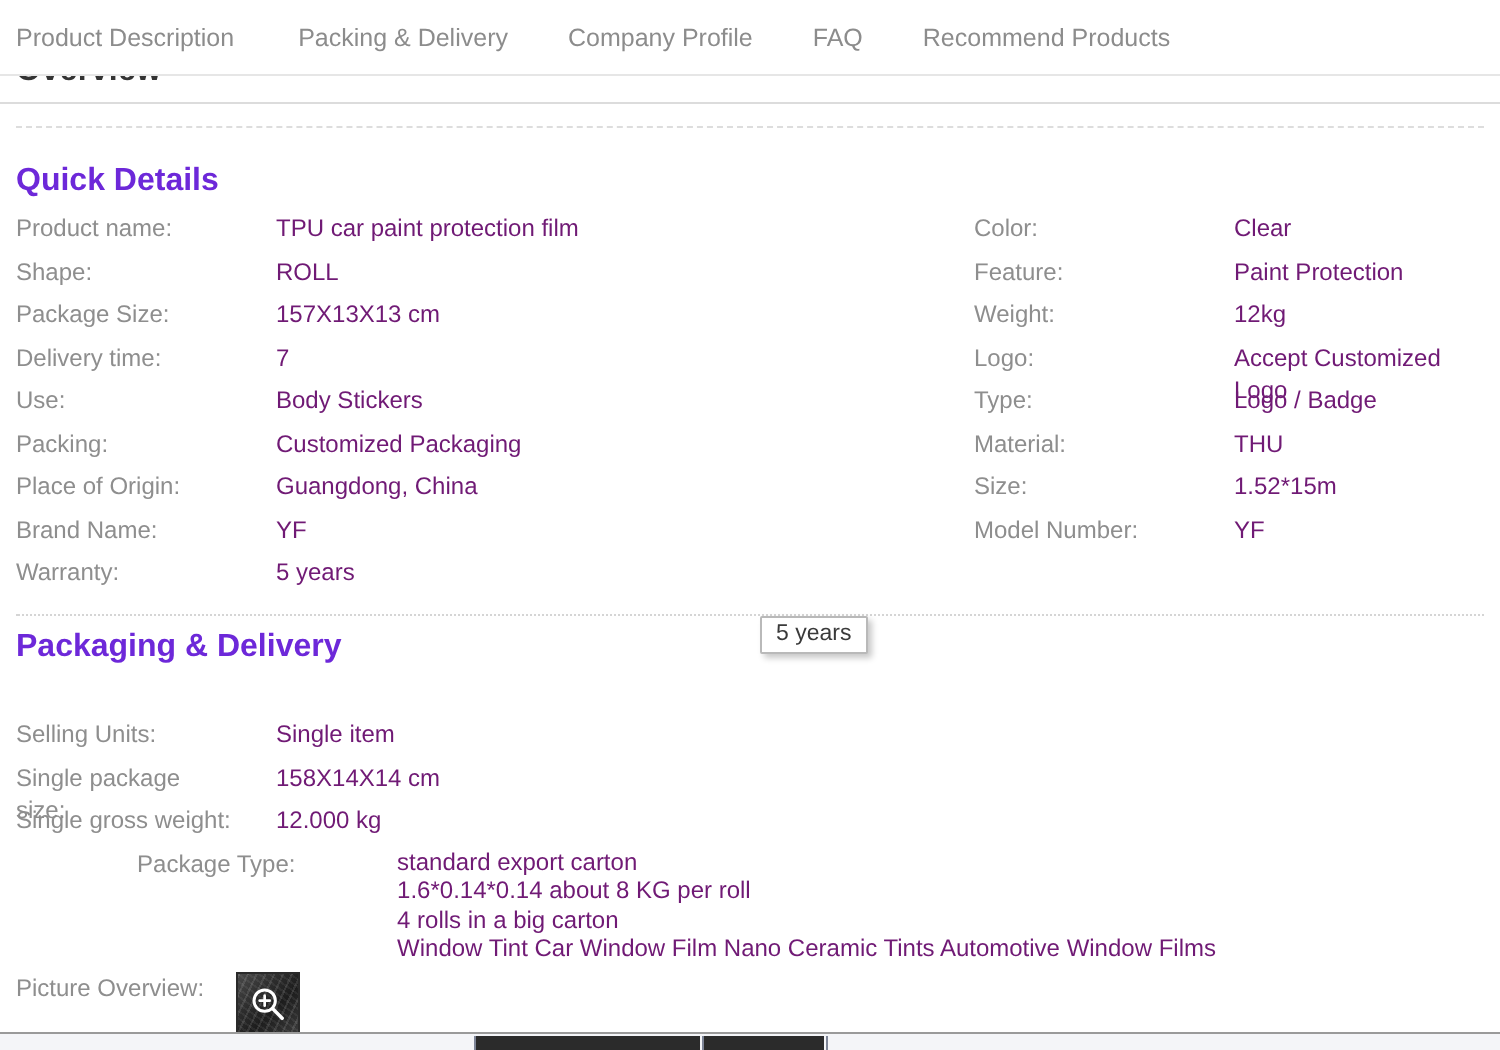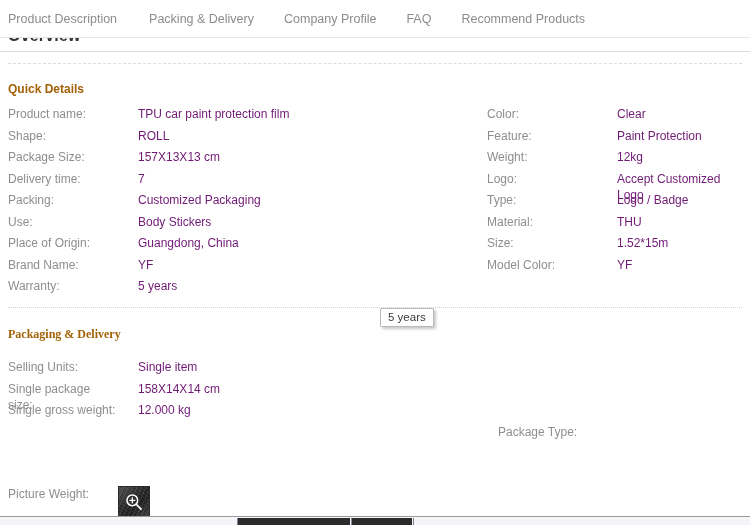--- a/index.html
+++ b/index.html
@@ -40,24 +40,24 @@
     position: absolute; top: 51px; left: 0; width: 750px; height: 1px;
     background: #dcdcdc;
   }
   .dashed-rule-1 {
     position: absolute; top: 63px; left: 8px; width: 734px; height: 0;
     border-top: 1px dashed #dddddd;
   }
 
   
   .section-title {
-    position: absolute; font-size: 12px; font-weight: bold; color: #a16207;
+    position: absolute; font-size: 16px; font-weight: bold; color: #6d28d9;
   }
   #quick-details-title { top: 82px; left: 8px; }
-  #packaging-title { top: 327px; left: 8px; font-family: Liberation Serif, serif; }
+  #packaging-title { top: 315px; left: 8px; }
 
   
   .spec-col { position: absolute; }
   #spec-col-left  { top: 106px; left: 8px;   width: 430px; }
   #spec-col-right { top: 106px; left: 455px; width: 290px; }
 
   .spec-row { display: flex; align-items: flex-start; height: 21.5px; gap: 20px; }
   .spec-row.multi { height: auto; align-items: flex-start; justify-content: flex-end; }
   .spec-label {
     font-size: 12px; color: #8e8e8e; flex: 0 0 auto; line-height: 16px;
@@ -148,28 +148,28 @@
     </div>
     <div class="spec-row">
       <div class="spec-label">Package Size:</div>
       <div class="spec-value">157X13X13 cm</div>
     </div>
     <div class="spec-row">
       <div class="spec-label">Delivery time:</div>
       <div class="spec-value">7</div>
     </div>
     <div class="spec-row">
+      <div class="spec-label">Use:</div>
+      <div class="spec-value">Body Stickers</div>
+    </div>
+    <div class="spec-row">
       <div class="spec-label">Packing:</div>
       <div class="spec-value">Customized Packaging</div>
     </div>
     <div class="spec-row">
-      <div class="spec-label">Use:</div>
-      <div class="spec-value">Body Stickers</div>
-    </div>
-    <div class="spec-row">
       <div class="spec-label">Place of Origin:</div>
       <div class="spec-value">Guangdong, China</div>
     </div>
     <div class="spec-row">
       <div class="spec-label">Brand Name:</div>
       <div class="spec-value">YF</div>
     </div>
     <div class="spec-row">
       <div class="spec-label">Warranty:</div>
       <div class="spec-value">5 years</div>
@@ -199,21 +199,21 @@
     </div>
     <div class="spec-row">
       <div class="spec-label">Material:</div>
       <div class="spec-value">THU</div>
     </div>
     <div class="spec-row">
       <div class="spec-label">Size:</div>
       <div class="spec-value">1.52*15m</div>
     </div>
     <div class="spec-row">
-      <div class="spec-label">Model Color:</div>
+      <div class="spec-label">Model Number:</div>
       <div class="spec-value">YF</div>
     </div>
   </div>
 
   <div style="position:absolute; top:307px; left:8px; width:734px; height:0; border-top:1px dotted #d5d5d5;"></div>
 
   <div class="tooltip">5 years</div>
 
   <div class="section-title" id="packaging-title">Packaging &amp; Delivery</div>
 
@@ -225,25 +225,29 @@
     <div class="spec-row">
       <div class="spec-label">Single package size:</div>
       <div class="spec-value">158X14X14 cm</div>
     </div>
     <div class="spec-row">
       <div class="spec-label">Single gross weight:</div>
       <div class="spec-value">12.000 kg</div>
     </div>
     <div class="spec-row multi">
       <div class="spec-label">Package Type:</div>
+      <div class="spec-value lines">standard export carton
+1.6*0.14*0.14 about 8 KG per roll
+4 rolls in a big carton
+Window Tint Car Window Film Nano Ceramic Tints Automotive Window Films</div>
     </div>
   </div>
 
   <div id="picture-row">
-    <div class="spec-label">Picture Weight:</div>
+    <div class="spec-label">Picture Overview:</div>
     <div class="thumb">
       <div class="noise"></div>
       <svg class="zoom-glyph" viewBox="0 0 24 24">
         <circle cx="10" cy="10" r="6.4" fill="none" stroke="#ffffff" stroke-width="1.8"></circle>
         <line x1="14.7" y1="14.7" x2="20.5" y2="20.5" stroke="#ffffff" stroke-width="2.1" stroke-linecap="round"></line>
         <line x1="7" y1="10" x2="13" y2="10" stroke="#ffffff" stroke-width="1.6" stroke-linecap="round"></line>
         <line x1="10" y1="7" x2="10" y2="13" stroke="#ffffff" stroke-width="1.6" stroke-linecap="round"></line>
       </svg>
     </div>
   </div>

